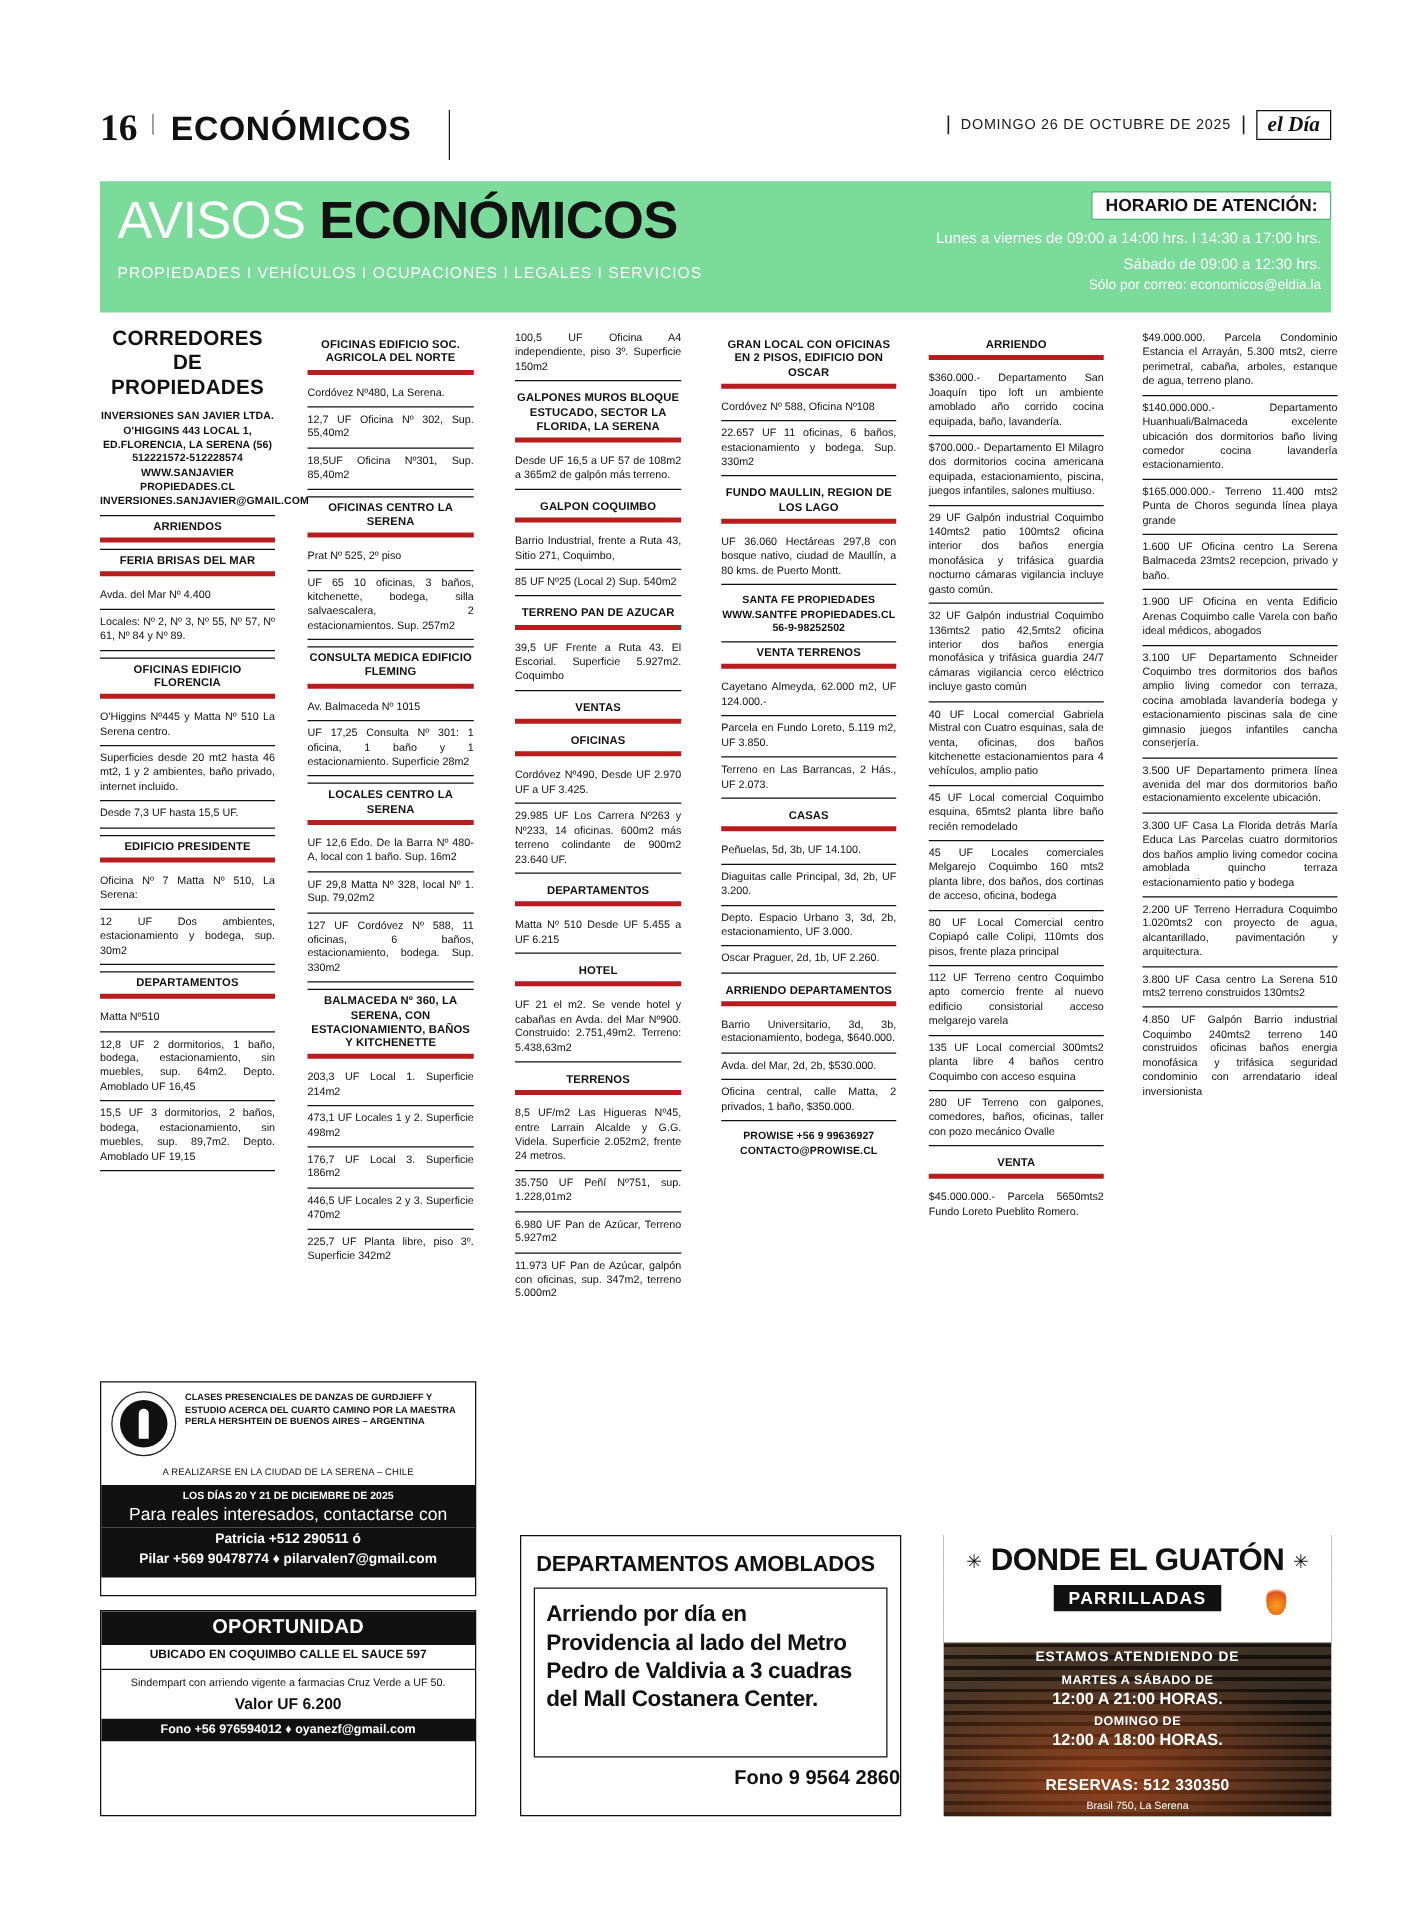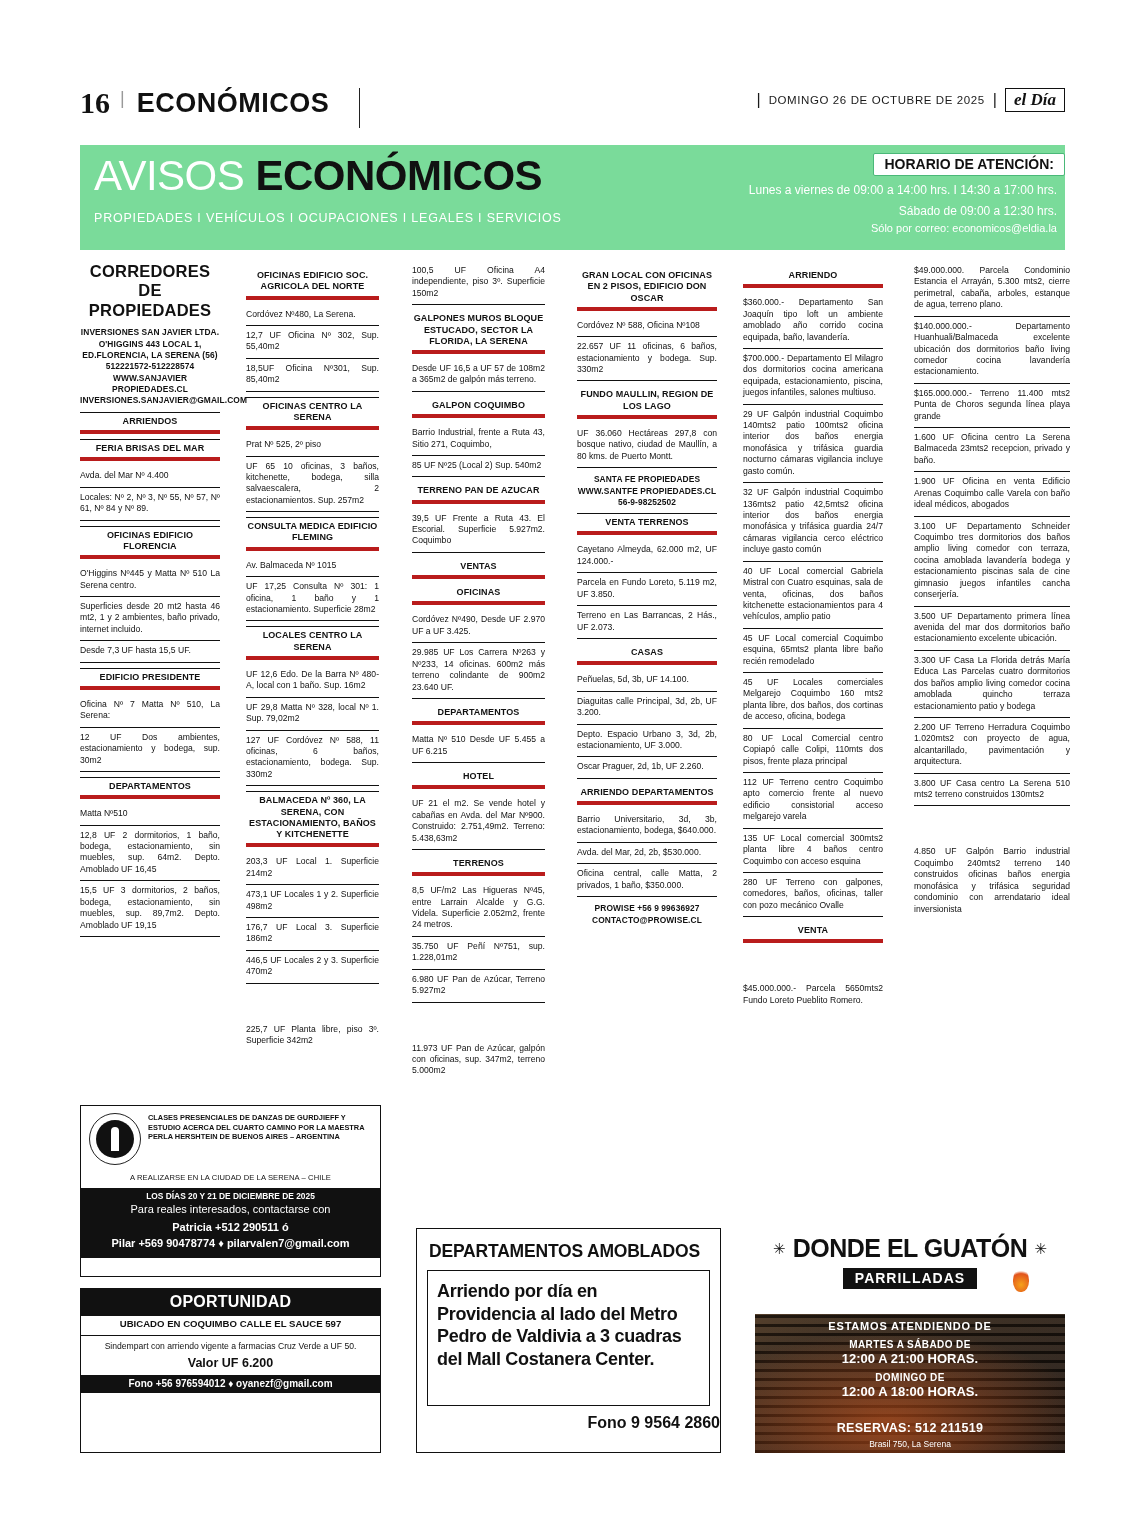--- a/index.html
+++ b/index.html
@@ -136,21 +136,21 @@
     margin-bottom: 4px;
   }
   .item {
     font-size: 8.6px;
     line-height: 1.33;
     text-align: justify;
     padding: 4px 0 5px 0;
     border-bottom: 1px solid #111;
     hyphens: auto;
   }
-  .item.nobord { border-bottom: none; margin-top: 36px; }
+  .item.nobord { border-bottom: none; }
   .item.first { padding-top: 3px; }
 
   
   .ad-danzas {
     position: absolute; left: 80px; top: 1105px; width: 301px; height: 172px;
     border: 1px solid #111;
     background: #fff;
   }
   .danzas-top { display: flex; padding: 7px 6px 4px 8px; }
   .danzas-seal {
@@ -174,21 +174,21 @@
   }
   .danzas-sub {
     text-align: center; font-size: 7.6px; padding: 4px 6px 6px;
     letter-spacing: 0.1px;
   }
   .danzas-bar {
     background: #111; color: #fff; text-align: center;
     font-size: 8.4px; font-weight: 700; padding: 3px 4px 1px;
     line-height: 1.35;
   }
-  .danzas-bar .thin { font-weight: 400; font-size: 11px; }
+  .danzas-bar .thin { font-weight: 400; font-size: 14px; }
   .danzas-contact {
     background: #111; color: #fff; text-align: center;
     font-size: 11px; font-weight: 700; line-height: 1.45; padding: 2px 4px 6px;
   }
 
   
   .ad-oport {
     position: absolute; left: 80px; top: 1288px; width: 301px; height: 165px;
     border: 1px solid #111; background: #fff; overflow: hidden;
   }
@@ -497,17 +497,17 @@
       <span class="pill">PARRILLADAS</span>
     </div>
     <div class="guaton-flame"></div>
     <div class="guaton-info">
       <div class="l1">ESTAMOS ATENDIENDO DE</div>
       <div class="l2">MARTES A SÁBADO DE</div>
       <div class="l3">12:00 A 21:00 HORAS.</div>
       <div class="l4">DOMINGO DE</div>
       <div class="l5">12:00 A 18:00 HORAS.</div>
     </div>
-    <div class="guaton-res">RESERVAS: 512 211519</div>
+    <div class="guaton-res">RESERVAS: 512 330350</div>
     <div class="guaton-addr">Brasil 750, La Serena</div>
   </div>
 
 </div>
 
 </body></html>

